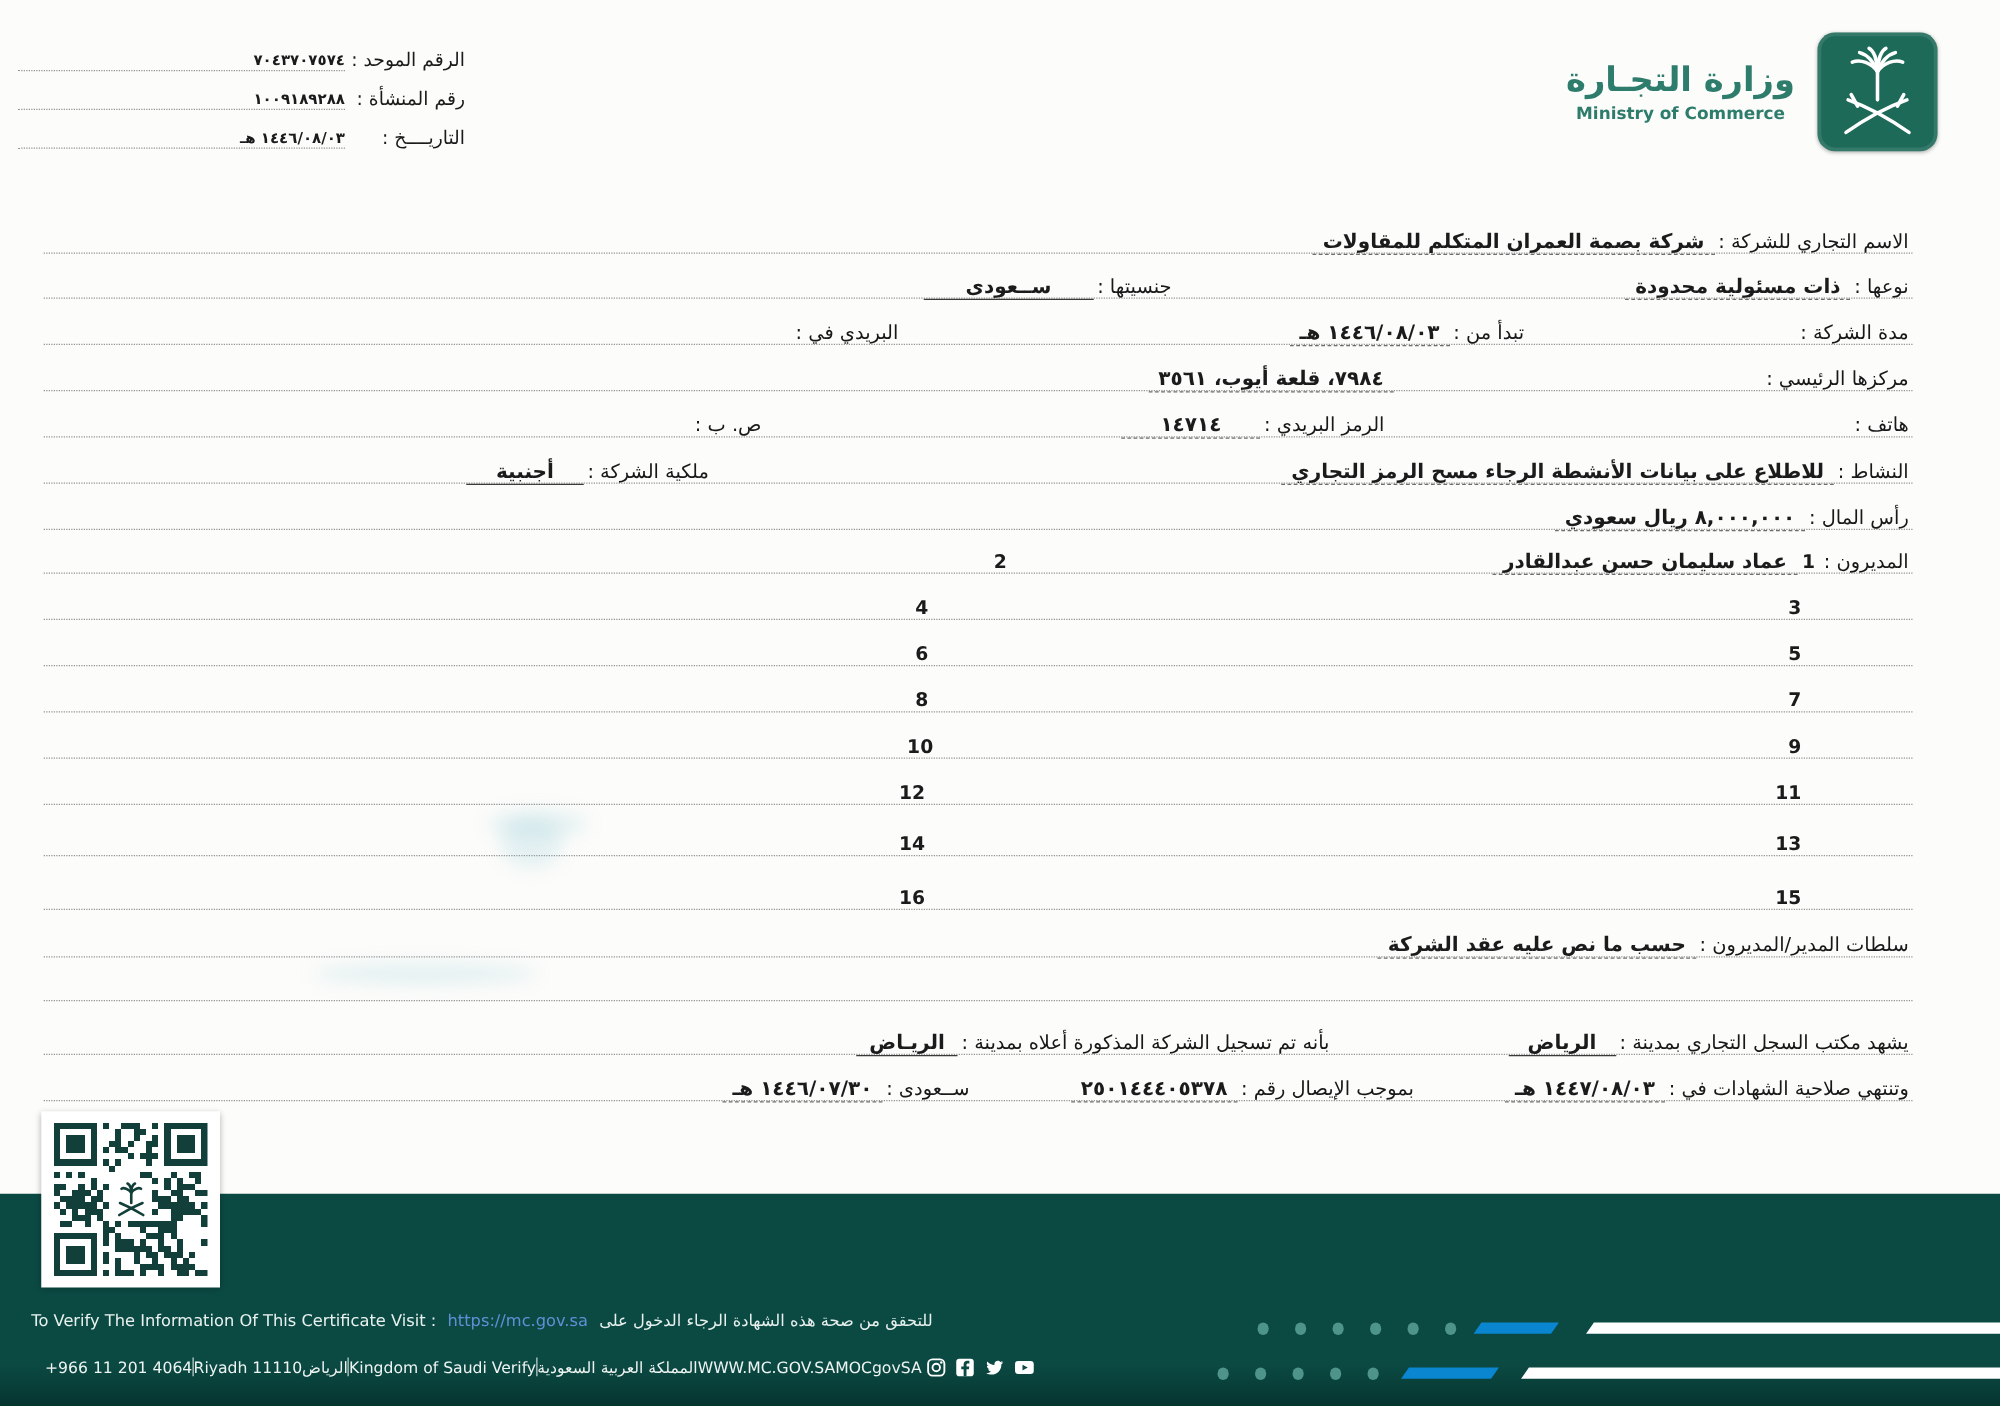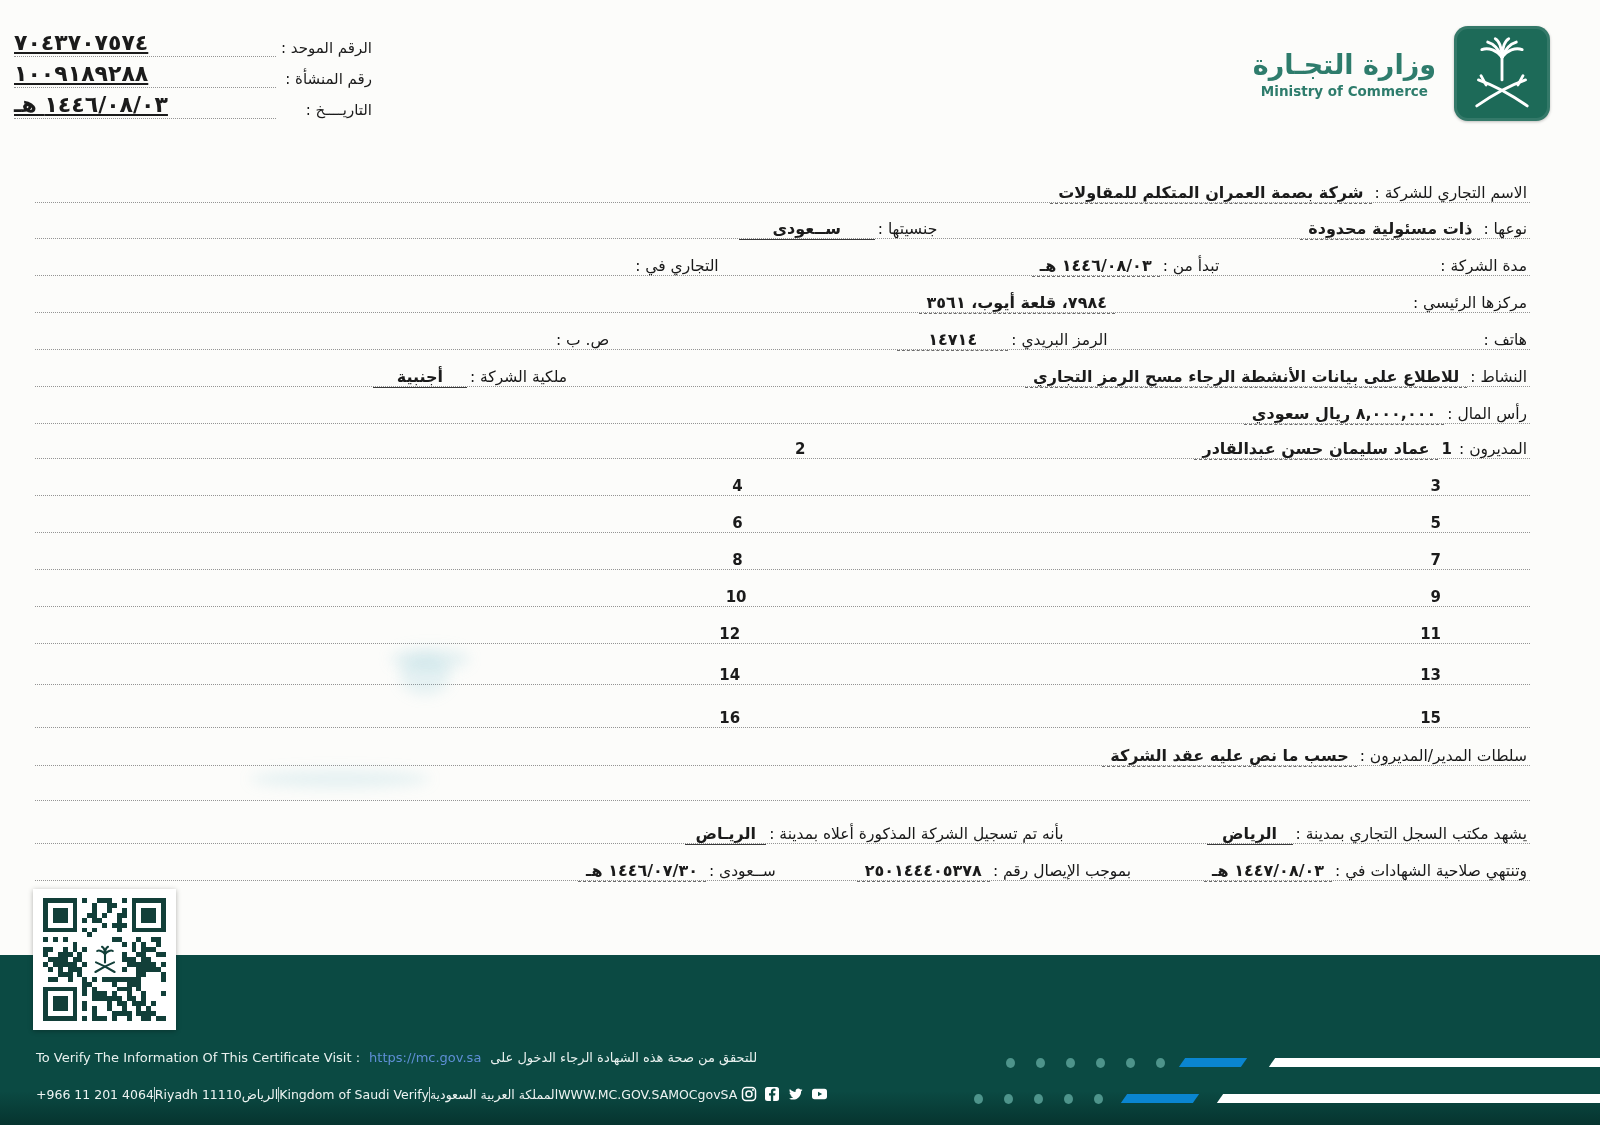--- a/index.html
+++ b/index.html
@@ -7,22 +7,22 @@
     --logo-green:#1d6a58; --link-blue:#5f8fd6; --accent-blue:#0a85d0;
     --dot-teal:#4e948b; --qr-dark:#123f39; --line-grey:#949494; --ink:#1b1b1b;
   }
   html,body{margin:0;padding:0;background:#e8e8e8;}
   .page{position:relative;width:1600px;height:1125px;background:#fcfcfa;overflow:hidden;
         font-family:"DejaVu Sans","Liberation Sans",sans-serif;color:var(--ink);}
   
   .meta{position:absolute;left:14px;top:26px;width:360px;direction:rtl;}
   .meta-row{display:flex;align-items:flex-end;height:31px;font-size:15px;}
   .meta-lbl{width:96px;padding-right:2px;white-space:nowrap;}
-  .meta-line{flex:1;border-bottom:1.5px dotted var(--line-grey);text-align:left;
-             font-weight:700;font-size:22px;letter-spacing:2.5px;padding-bottom:1px;text-decoration:underline;}
+  .meta-line{flex:1;border-bottom:1.5px dotted var(--line-grey);text-align:right;
+             font-weight:700;font-size:12px;letter-spacing:2.5px;padding-bottom:1px;}
   
   .title{position:absolute;top:32px;left:50%;transform:translateX(-50%);text-align:center;white-space:nowrap;}
   .title-ar{font-size:30px;font-weight:700;color:var(--title-green);}
   .title-en{font-size:25px;font-weight:700;color:#273634;margin-top:8px;letter-spacing:.3px;}
   
   .brand{position:absolute;top:26px;right:50px;display:flex;align-items:center;gap:18px;}
   .brand-text{text-align:center;}
   .brand-ar{font-size:27px;font-weight:700;color:var(--ministry-teal);}
   .brand-en{font-size:13.5px;font-weight:700;color:var(--ministry-teal);margin-top:3px;}
   .brand-badge{width:96px;height:95px;border-radius:14px;background:var(--logo-green);
@@ -36,24 +36,24 @@
   .val.u{border-bottom:1.5px solid #3a3a3a;}
   .val.c{text-align:center;}
   .num{font-weight:600;padding:0 4px;font-size:15px;direction:ltr;}
   .sp{flex:0 0 auto;}
   .fill{flex:1 1 auto;}
   
   .smudge{position:absolute;border-radius:50%;filter:blur(7px);background:rgba(110,185,205,.16);}
   
   .band{position:absolute;left:0;right:0;top:955px;bottom:0;
         background:linear-gradient(180deg,var(--band) 0%,var(--band) 80%,#06342f 100%);}
-  .f1{position:absolute;left:36px;top:1050px;display:flex;gap:9px;align-items:baseline;
+  .f1{position:absolute;left:25px;top:1050px;display:flex;gap:9px;align-items:baseline;
       color:#e9f1ef;font-size:13px;white-space:nowrap;justify-content:space-between;}
   .f1 .lnk{color:var(--link-blue);text-decoration:none;}
-  .f2{position:absolute;left:36px;top:1086px;display:flex;gap:0;align-items:center;
+  .f2{position:absolute;left:36px;top:1086px;display:flex;gap:0;
       color:#eef4f2;font-size:12.5px;white-space:nowrap;}
   .vsep{width:1px;height:15px;background:rgba(255,255,255,.75);}
   .soc{display:flex;gap:7px;margin-left:4px;align-items:center;}
   .soc svg{display:block;}
   
   .dots{position:absolute;display:flex;gap:21px;}
   .dot{width:9px;height:10px;border-radius:50%;background:var(--dot-teal);}
   .bar{position:absolute;height:9px;transform:skewX(-35deg);}
   .bar.blue{background:var(--accent-blue);}
   .bar.white{background:#fff;}
@@ -124,21 +124,21 @@
     <span class="val u c" style="min-width:120px">ســعودى</span>
     <i class="fill"></i>
   </div>
 
   <div class="frow" style="top:241px">
     <span class="lbl">مدة الشركة :</span>
     <i class="sp" style="flex-basis:215px"></i>
     <span class="lbl">تبدأ من :</span>
     <span class="val">١٤٤٦/٠٨/٠٣ هـ</span>
     <i class="sp" style="flex-basis:310px"></i>
-    <span class="lbl">التجاري في :</span>
+    <span class="lbl">البريدي في :</span>
     <i class="fill"></i>
   </div>
 
   <div class="frow" style="top:278px">
     <span class="lbl">مركزها الرئيسي :</span>
     <i class="sp" style="flex-basis:295px"></i>
     <span class="val">٧٩٨٤، قلعة أيوب، ٣٥٦١</span>
     <i class="fill"></i>
   </div>
 

